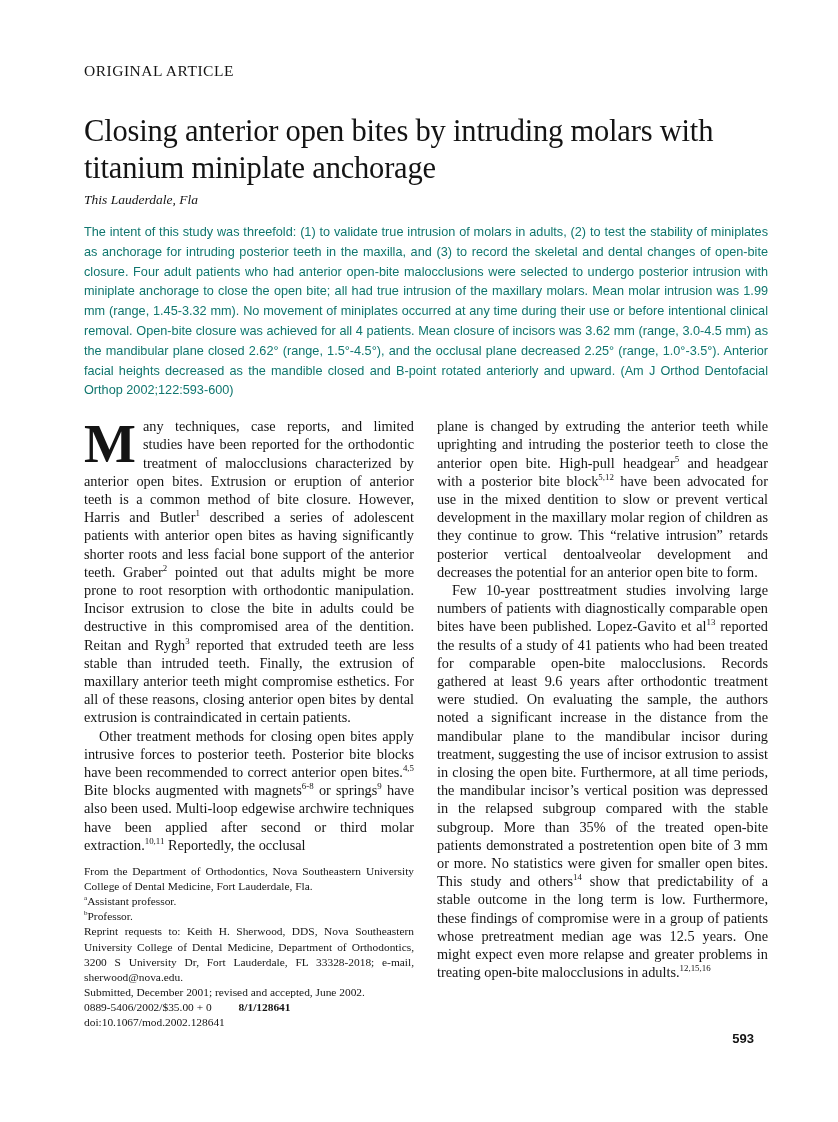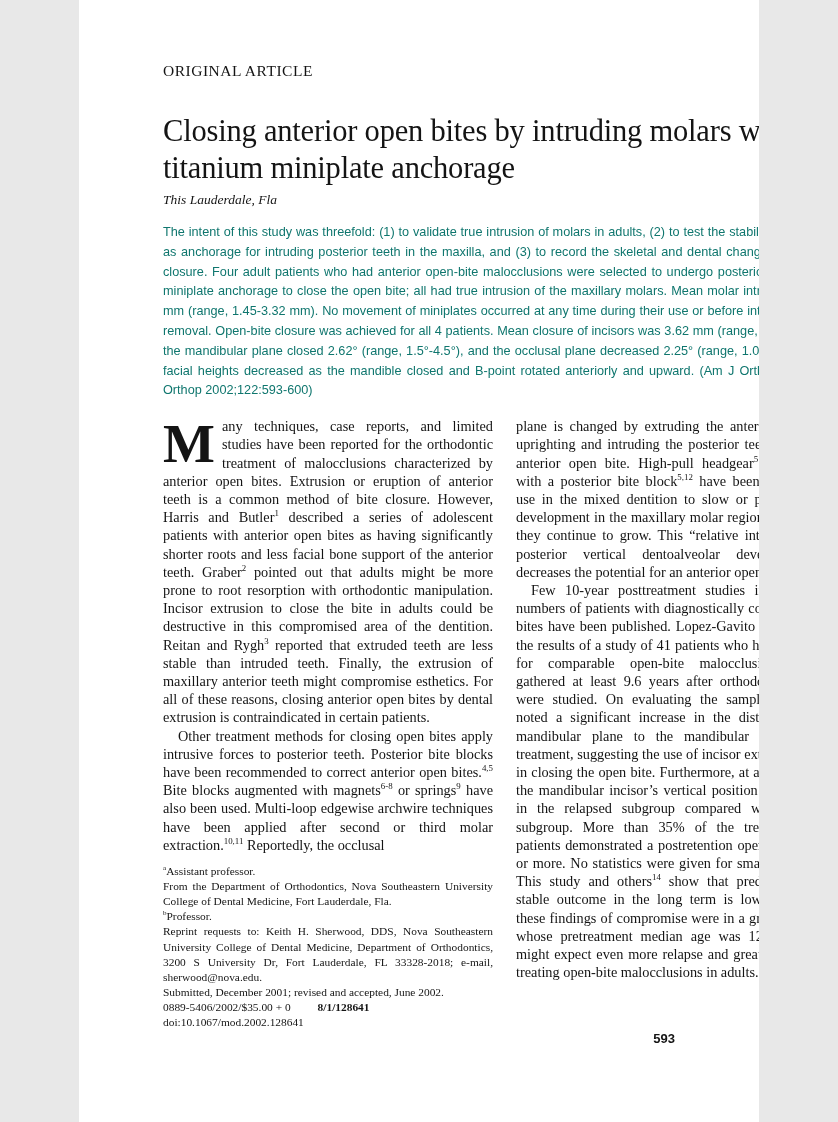--- a/index.html
+++ b/index.html
@@ -1,19 +1,19 @@
 <!DOCTYPE html>
 <html><head>
 <meta charset="utf-8">
 <style>
   * { box-sizing: border-box; }
   html, body { margin: 0; padding: 0; background: #e8e8e8; }
   .page {
     position: relative;
-    width: 680px;
+    width: 838px;
     height: 1122px;
     margin: 0 auto;
     background: #ffffff;
     color: #141414;
     overflow: hidden;
     font-family: "Liberation Serif", serif;
   }
   .content {
     position: absolute;
     left: 84px;
@@ -111,22 +111,22 @@
 
     <div class="abstract">The intent of this study was threefold: (1) to validate true intrusion of molars in adults, (2) to test the stability of miniplates as anchorage for intruding posterior teeth in the maxilla, and (3) to record the skeletal and dental changes of open-bite closure. Four adult patients who had anterior open-bite malocclusions were selected to undergo posterior intrusion with miniplate anchorage to close the open bite; all had true intrusion of the maxillary molars. Mean molar intrusion was 1.99 mm (range, 1.45-3.32 mm). No movement of miniplates occurred at any time during their use or before intentional clinical removal. Open-bite closure was achieved for all 4 patients. Mean closure of incisors was 3.62 mm (range, 3.0-4.5 mm) as the mandibular plane closed 2.62° (range, 1.5°-4.5°), and the occlusal plane decreased 2.25° (range, 1.0°-3.5°). Anterior facial heights decreased as the mandible closed and B-point rotated anteriorly and upward. (Am J Orthod Dentofacial Orthop 2002;122:593-600)</div>
 
     <div class="columns">
 
       <div class="col col-left">
         <p class="body"><span class="dropcap">M</span><span>any techniques, case reports, and limited studies have been reported for the orthodontic treatment of malocclusions characterized by anterior open bites. Extrusion or eruption of anterior teeth is a common method of bite closure. However, Harris and Butler<sup>1</sup> described a series of adolescent patients with anterior open bites as having significantly shorter roots and less facial bone support of the anterior teeth. Graber<sup>2</sup> pointed out that adults might be more prone to root resorption with orthodontic manipulation. Incisor extrusion to close the bite in adults could be destructive in this compromised area of the dentition. Reitan and Rygh<sup>3</sup> reported that extruded teeth are less stable than intruded teeth. Finally, the extrusion of maxillary anterior teeth might compromise esthetics. For all of these reasons, closing anterior open bites by dental extrusion is contraindicated in certain patients.</span></p>
         <p class="body indent">Other treatment methods for closing open bites apply intrusive forces to posterior teeth. Posterior bite blocks have been recommended to correct anterior open bites.<sup>4,5</sup> Bite blocks augmented with magnets<sup>6-8</sup> or springs<sup>9</sup> have also been used. Multi-loop edgewise archwire techniques have been applied after second or third molar extraction.<sup>10,11</sup> Reportedly, the occlusal</p>
 
         <div class="footnotes">
+          <p>From the Department of Orthodontics, Nova Southeastern University College of Dental Medicine, Fort Lauderdale, Fla.</p>
           <p><sup>a</sup>Assistant professor.</p>
-          <p>From the Department of Orthodontics, Nova Southeastern University College of Dental Medicine, Fort Lauderdale, Fla.</p>
           <p><sup>b</sup>Professor.</p>
           <p>Reprint requests to: Keith H. Sherwood, DDS, Nova Southeastern University College of Dental Medicine, Department of Orthodontics, 3200 S University Dr, Fort Lauderdale, FL 33328-2018; e-mail, sherwood@nova.edu.</p>
           <p>Submitted, December 2001; revised and accepted, June 2002.</p>
           <p><span>0889-5406/2002/$35.00 + 0</span><span class="pubid">8/1/128641</span></p>
           <p>doi:10.1067/mod.2002.128641</p>
         </div>
       </div>
 
       <div class="col col-right">
         <p class="body">plane is changed by extruding the anterior teeth while uprighting and intruding the posterior teeth to close the anterior open bite. High-pull headgear<sup>5</sup> and headgear with a posterior bite block<sup>5,12</sup> have been advocated for use in the mixed dentition to slow or prevent vertical development in the maxillary molar region of children as they continue to grow. This “relative intrusion” retards posterior vertical dentoalveolar development and decreases the potential for an anterior open bite to form.</p>

